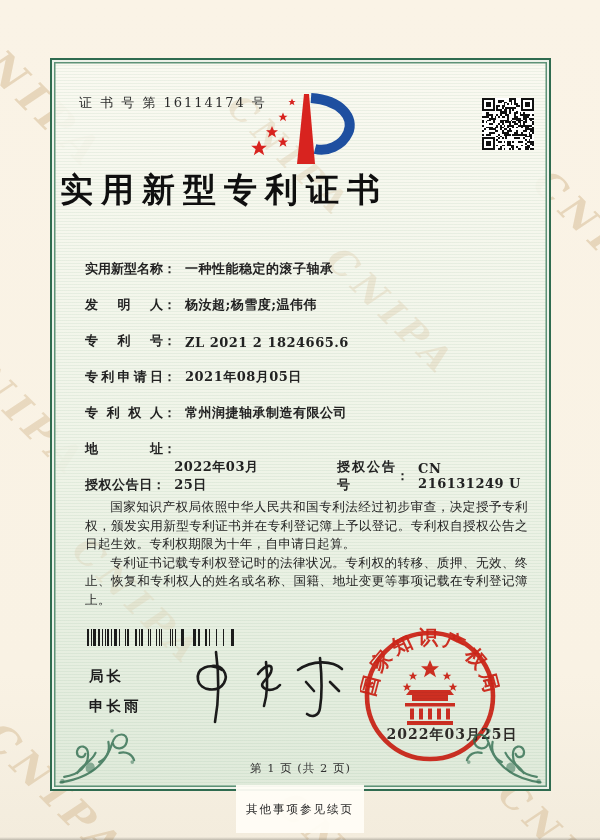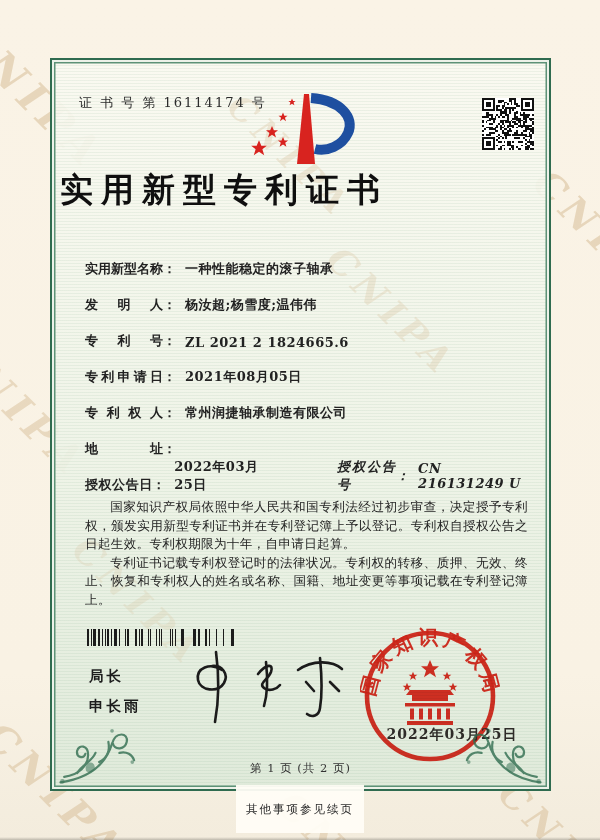--- a/index.html
+++ b/index.html
@@ -46,21 +46,21 @@
     position:absolute; left:0; right:0; top:108px;
     font-size:33px; font-weight:bold;
     letter-spacing:8px; text-indent:8px; color:#0f0f0f;
   }
   
   .fields { position:absolute; left:33px; right:20px; top:182px; }
   .f-row { height:36px; display:flex; align-items:flex-end; font-size:13px; font-weight:bold; color:#222; }
   .f-label { display:inline-block; width:78px; text-align:justify; text-align-last:justify; }
   .f-colon { margin-right:9px; }
   .f-value { letter-spacing:0.5px; }
-  .f-pair2 { margin-left:62px; display:flex; align-items:center;font-style:italic; }
+  .f-pair2 { margin-left:62px; display:flex; align-items:center; }
   .f-pair2 .f-label { width:auto; text-align-last:auto; letter-spacing:1px; }
   
   .body-text {
     position:absolute; left:33px; right:21px; top:426px;
     font-size:12.6px; line-height:18.6px; text-align:justify;
     color:#242424; letter-spacing:0.3px;margin-top:12px;
   }
   .body-text p { text-indent:2em; }
   
   .barcode { position:absolute; left:35px; top:569px; width:157px; height:17px; }

